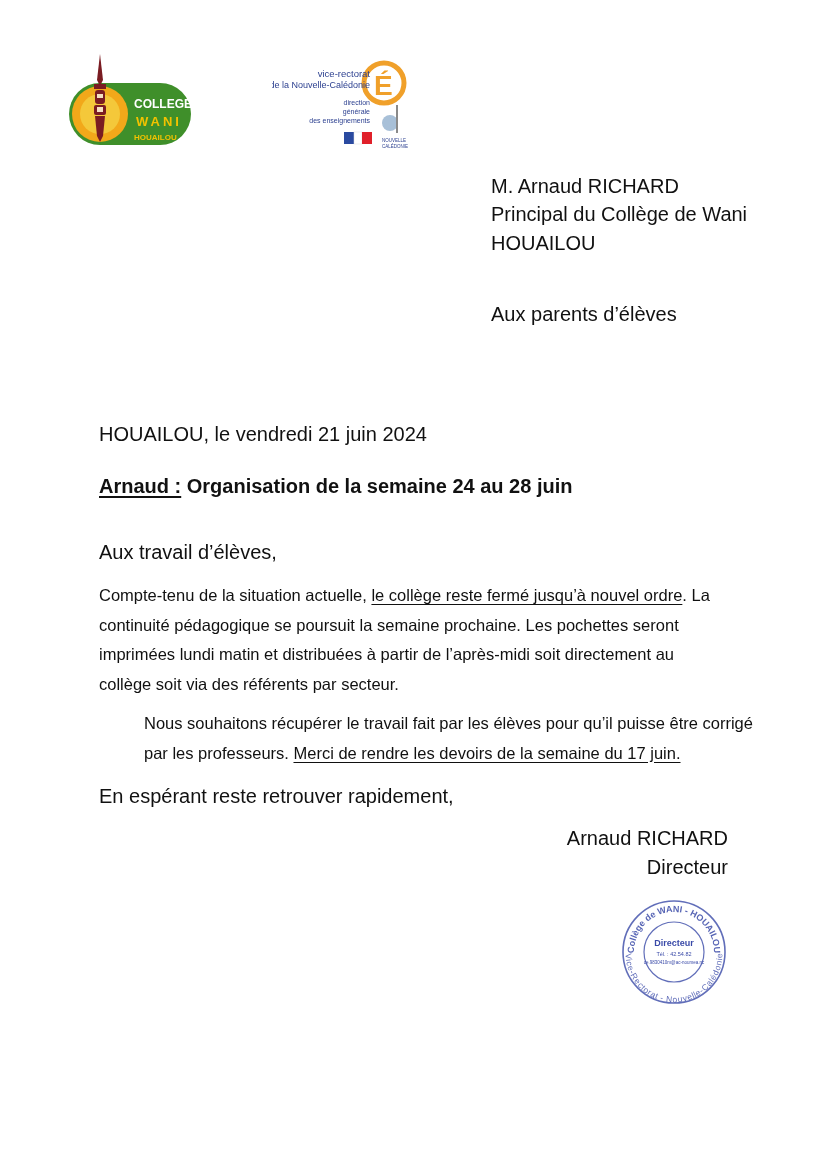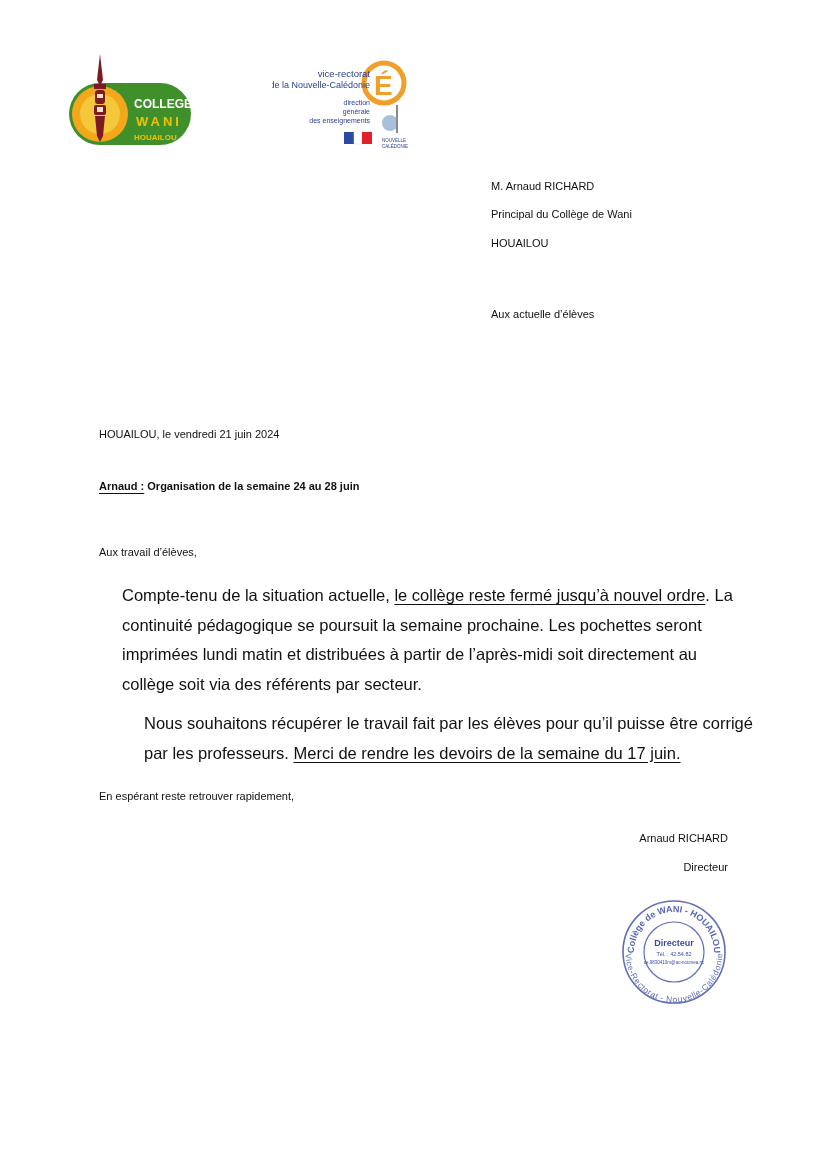--- a/index.html
+++ b/index.html
@@ -1,19 +1,19 @@
 <!DOCTYPE html>
 <html><head>
   <meta charset="utf-8">
   <style>
     html, body { margin: 0; padding: 0; background: #ffffff; }
     body { width: 826px; height: 1169px; position: relative; overflow: hidden;
       font-family: "Liberation Sans", sans-serif; color: #111; }
     .abs { position: absolute; }
-    .txt { font-size: 11px; line-height: 29px; white-space: nowrap; }
+    .txt { font-size: 20px; line-height: 29px; white-space: nowrap; }
 
     
     #logo-wani { left: 64px; top: 50px; width: 130px; height: 100px; text-align: center; }
     
     #logo-vr { left: 272px; top: 55px; width: 140px; height: 100px; }
 
     .sender { left: 491px; }
     .body-left { left: 99px; }
     .para { left: 99px; width: 640px; font-size: 16.5px; line-height: 29.5px; white-space: normal; }
     .ul { text-decoration: underline; text-underline-offset: 3px; }
@@ -60,31 +60,31 @@
       <rect x="124" y="50" width="2" height="28" fill="#8a8a8a"></rect>
       <text x="110" y="87" font-family="Liberation Sans, sans-serif" font-size="4.5" fill="#2b3f8f">NOUVELLE</text>
       <text x="110" y="93" font-family="Liberation Sans, sans-serif" font-size="4.5" fill="#2b3f8f">CALÉDONIE</text>
     </g>
   </svg>
 </div>
 
 <div class="abs txt sender" style="top:172px;">M. Arnaud RICHARD</div>
 <div class="abs txt sender" style="top:200px;">Principal du Collège de Wani</div>
 <div class="abs txt sender" style="top:229px;">HOUAILOU</div>
-<div class="abs txt sender" style="top:300px;">Aux actuelle d’élèves</div>
+<div class="abs txt sender" style="top:300px;">Aux parents d’élèves</div>
 
 <div class="abs txt body-left" style="top:420px;">HOUAILOU, le vendredi 21 juin 2024</div>
 
 <div class="abs txt body-left bold" style="top:472px;">
   <span class="ul">Arnaud :</span><span> Organisation de la semaine 24 au 28 juin</span>
 </div>
 
 <div class="abs txt body-left" style="top:538px;">Aux travail d’élèves,</div>
 
-<div class="abs para" style="top:581px; width:625px;margin-left:23px;">
+<div class="abs para" style="top:581px; width:625px;">
   <span>Compte-tenu de la situation actuelle, </span><span class="ul">le collège reste fermé jusqu’à nouvel ordre</span><span>. La continuité pédagogique se poursuit la semaine prochaine. Les pochettes seront imprimées lundi matin et distribuées à partir de l’après-midi soit directement au collège soit via des référents par secteur.</span>
 </div>
 
 <div class="abs para" style="top:709px; width:630px;margin-left:45px;">
   <span>Nous souhaitons récupérer le travail fait par les élèves pour qu’il puisse être corrigé par les professeurs. </span><span class="ul">Merci de rendre les devoirs de la semaine du 17 juin.</span>
 </div>
 
 <div class="abs txt body-left" style="top:782px;">En espérant reste retrouver rapidement,</div>
 
 <div class="abs txt right" style="top:824px;text-align:center;">Arnaud RICHARD</div>

